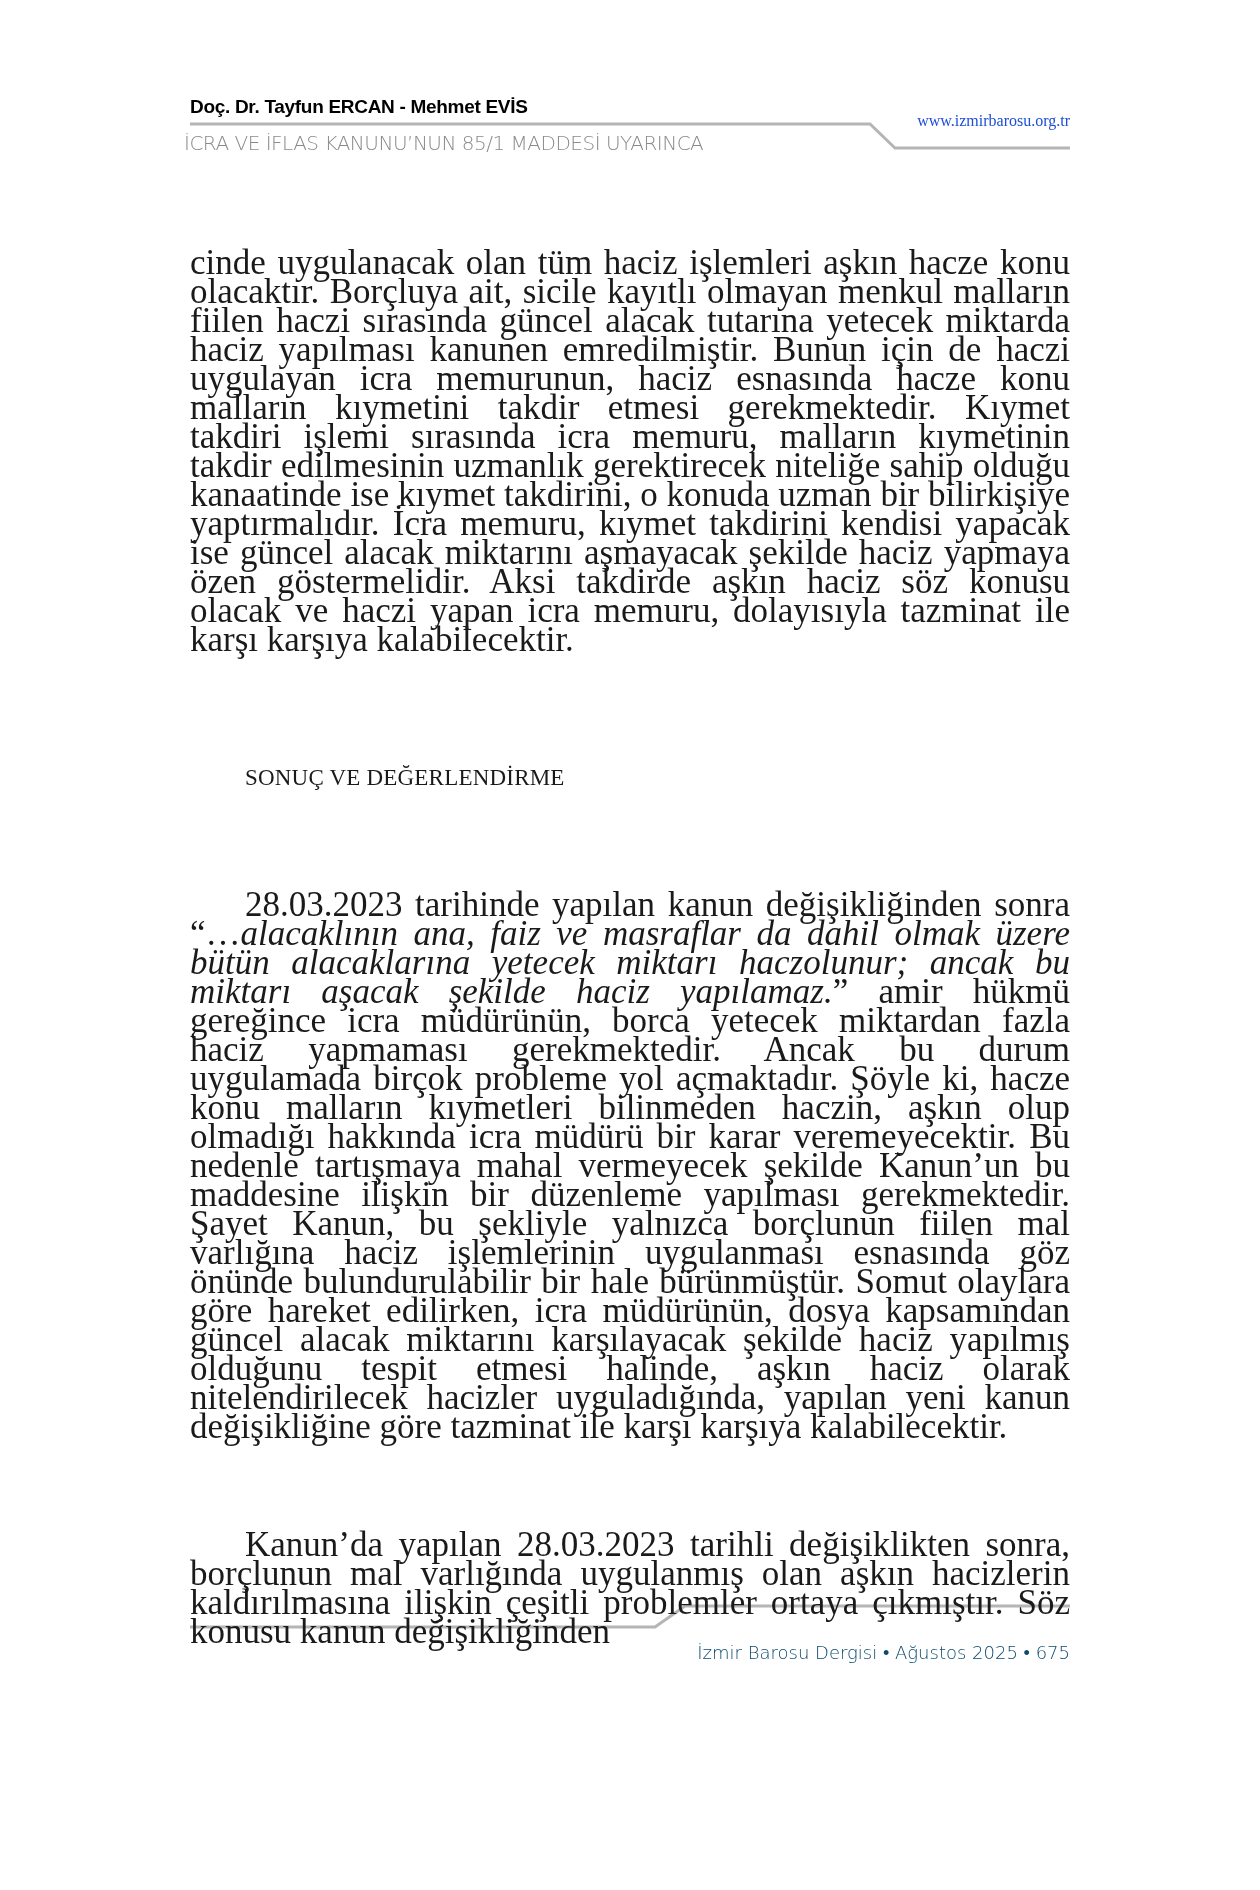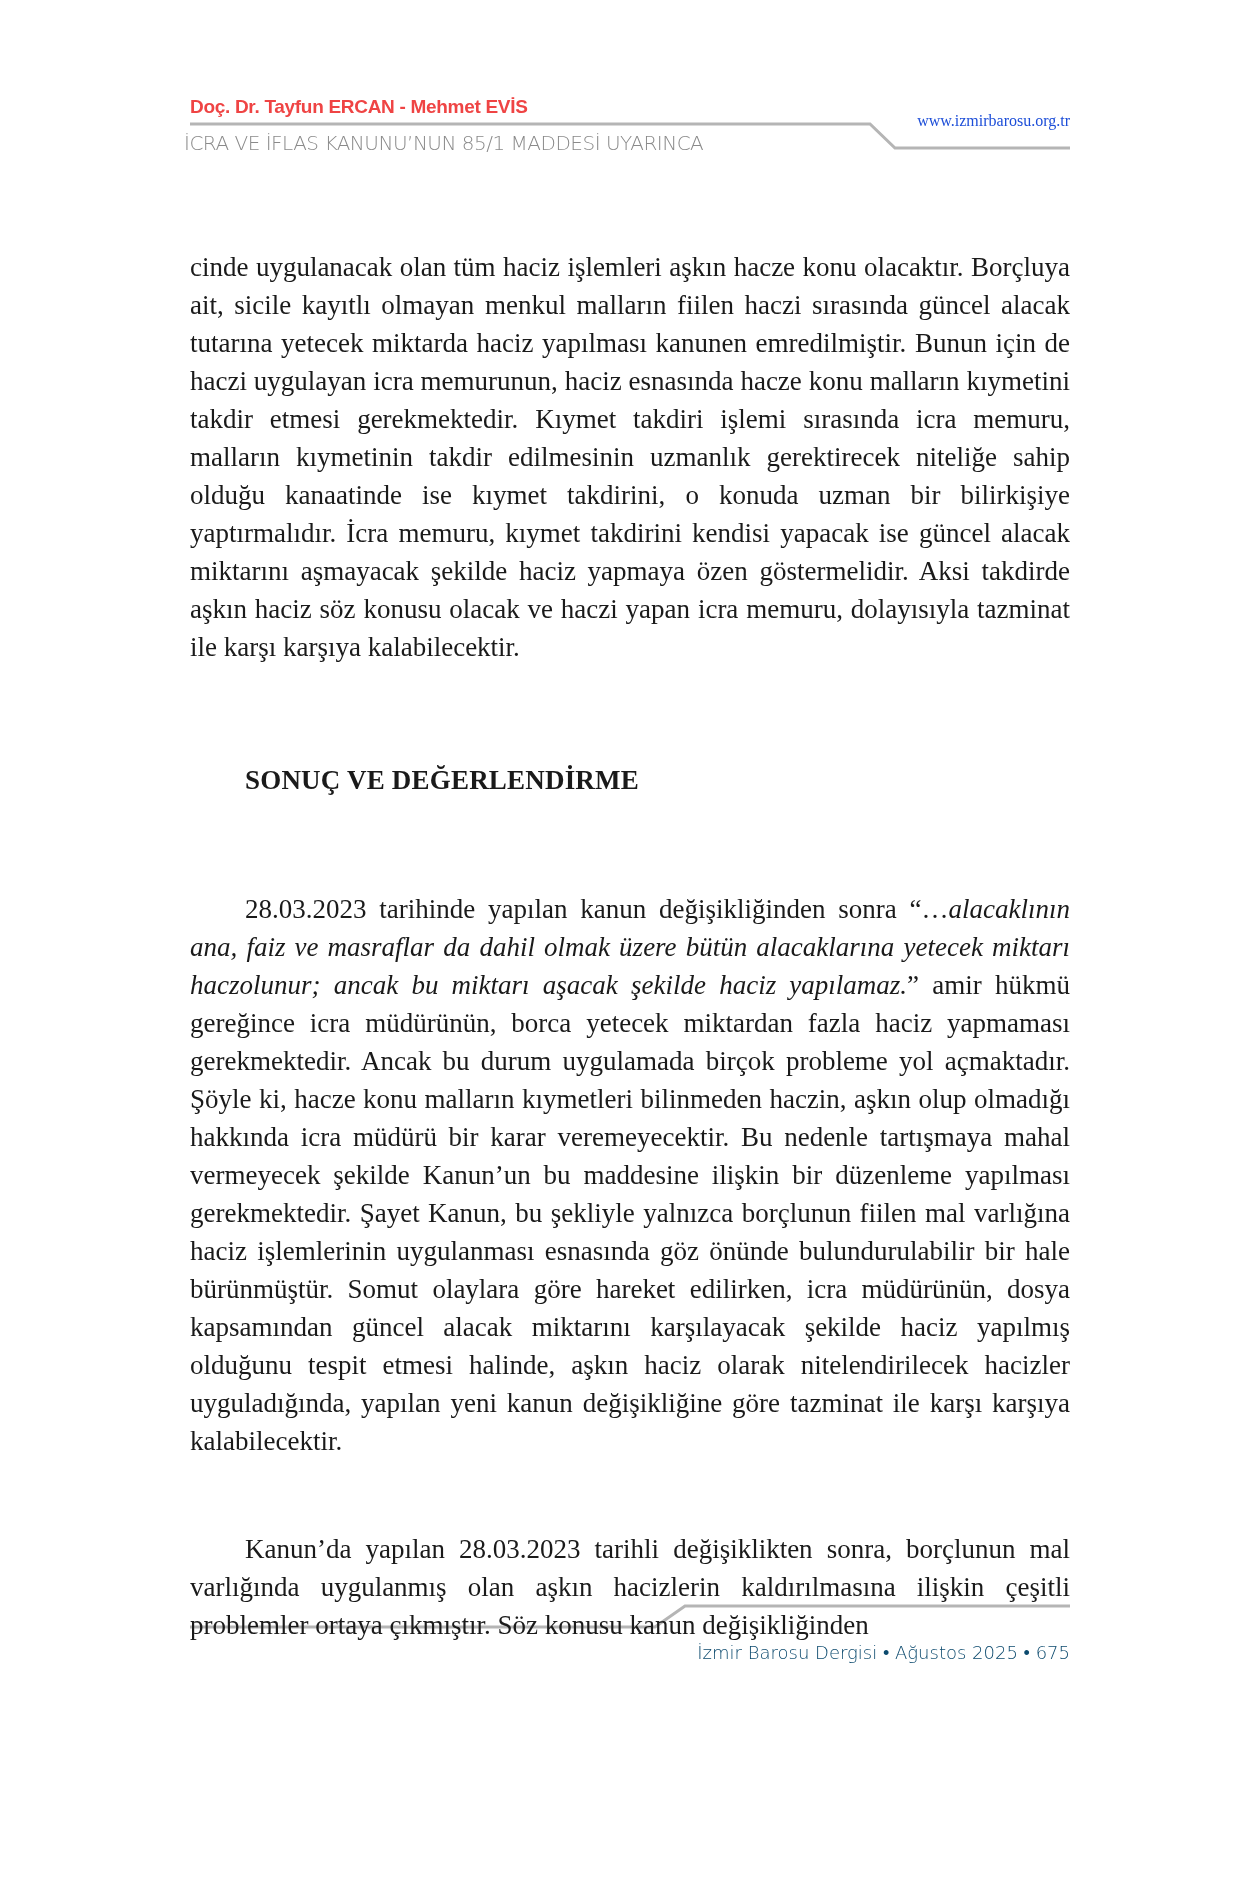--- a/index.html
+++ b/index.html
@@ -1,24 +1,24 @@
 <!DOCTYPE html>
 <html><head>
 <meta charset="utf-8">
 <style>
   html, body { margin:0; padding:0; background:#ffffff; }
   body { width:1260px; height:1890px; position:relative; overflow:hidden; font-family:"Liberation Serif", serif; color:#1a1a1a; }
-  .hdr-author { position:absolute; left:190px; top:96px; font-family:"Liberation Sans", sans-serif; font-weight:bold; font-size:19px; color:#ef4444; letter-spacing:-0.3px; }
+  .hdr-author { position:absolute; left:190px; top:96px; font-family:"Liberation Sans", sans-serif; font-weight:bold; font-size:19px; color:#000000; letter-spacing:-0.3px; }
   .hdr-title { position:absolute; left:184px; top:128px; font-family:"DejaVu Sans", sans-serif; font-size:20px; color:#8a8a8a; line-height:30px; letter-spacing:-0.5px; font-weight:300; }
   .hdr-url { position:absolute; right:190px; top:112px; font-family:Liberation Serif, serif; font-size:16px; color:#1d4ed8; }
   svg.rule { position:absolute; left:0; top:0; }
-  .body { position:absolute; left:190px; width:880px; font-size:27px; line-height:38px; text-align:justify; hyphens:manual; }
+  .body { position:absolute; left:190px; width:880px; font-size:35px; line-height:29px; text-align:justify; hyphens:manual; }
   .body p { margin:0; }
   .indent { text-indent:55px; }
-  .heading { position:absolute; left:245px; top:765px; font-size:27px; font-weight:bold; letter-spacing:0.2px; }
+  .heading { position:absolute; left:245px; top:765px; font-size:23px; font-weight:normal; letter-spacing:0.2px; }
   .footer { position:absolute; right:190px; top:1642px; font-family:"DejaVu Sans", sans-serif; font-size:18px; color:#0c4a6e; font-weight:300;text-align:center; }
   i { font-style:italic; }
 </style>
 </head>
 <body>
 
 <svg class="rule" width="1260" height="1890">
   <polyline points="190,124 870,124 895,148 1070,148" fill="none" stroke="#b5b5b5" stroke-width="3"></polyline>
   <polyline points="190,1627 655,1627 685,1606 1070,1606" fill="none" stroke="#b5b5b5" stroke-width="3"></polyline>
 </svg>

